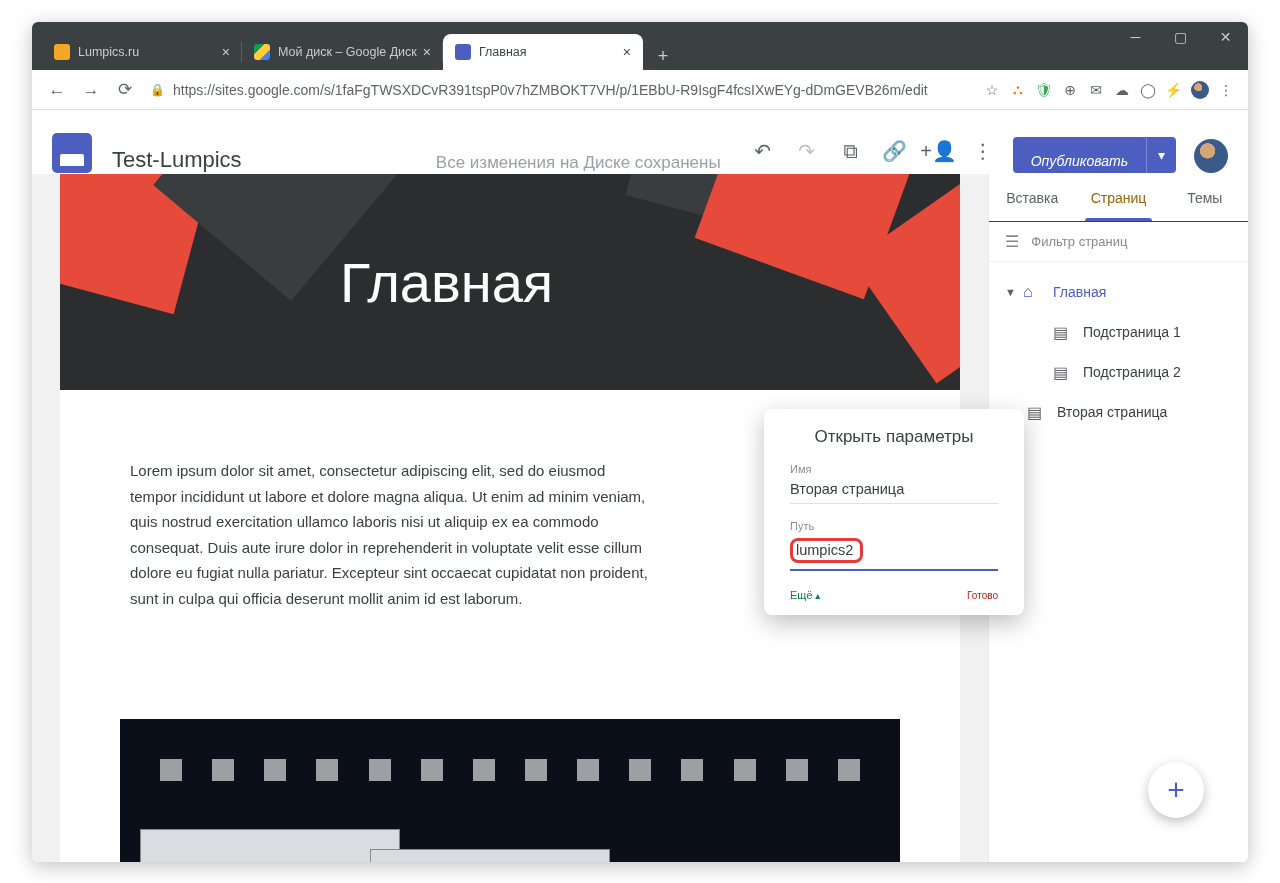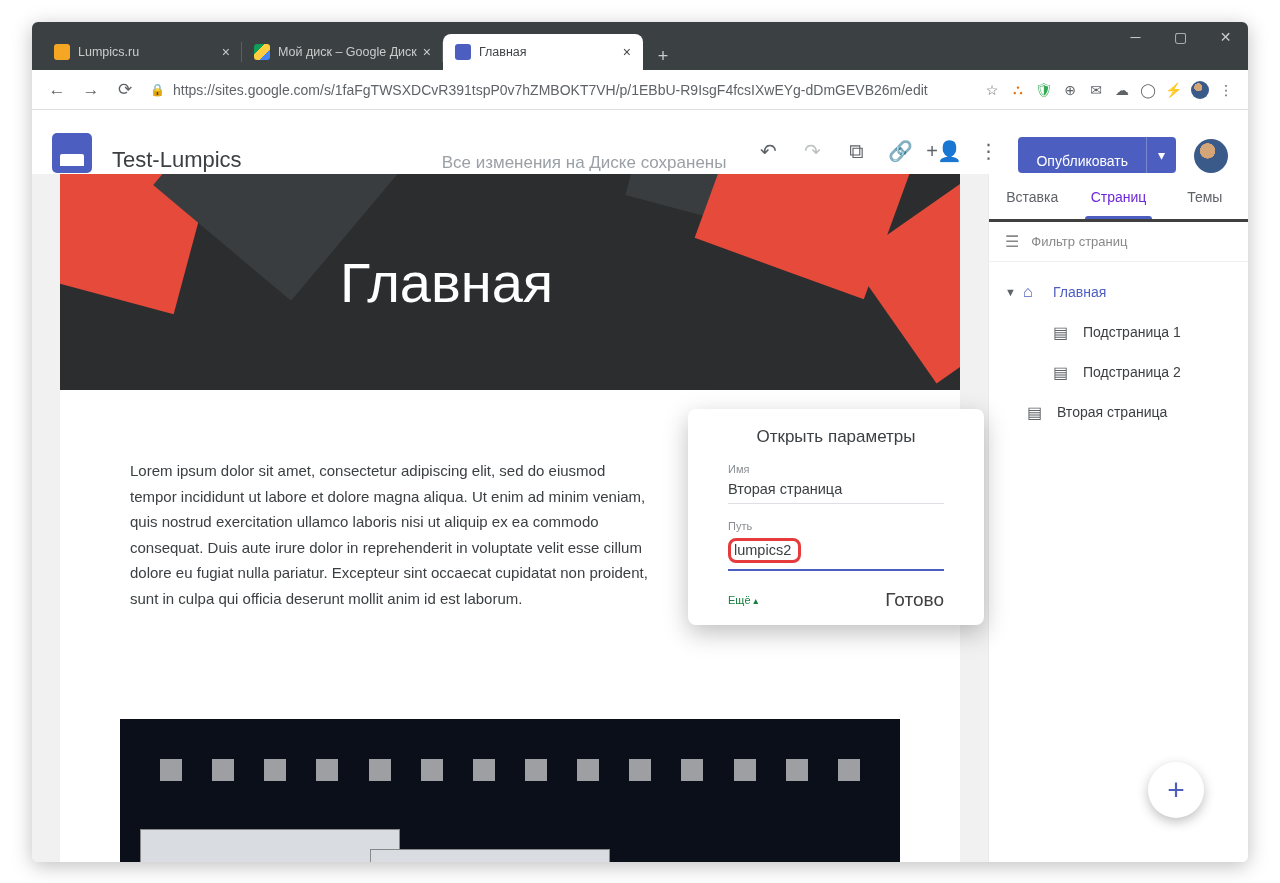--- a/index.html
+++ b/index.html
@@ -26,21 +26,21 @@
 .ext { display:flex; align-items:center; gap:6px; padding-right:4px;}
 .exticon { width:20px; height:20px; border-radius:3px; display:flex; align-items:center; justify-content:center; font-size:14px; color:#5f6368;}
 .appbar { height:64px; display:flex; align-items:flex-end; padding:0 20px; border-bottom:1px solid transparent;}
 .applogo { width:40px; height:40px; background:#4d5ec1; border-radius:5px; margin-right:20px; position:relative;}
 .applogo::after{content:''; position:absolute; left:8px; bottom:7px; width:24px; height:12px; background:#fff; border-radius:2px 2px 0 0;}
 .sitename { font-size:22px; color:#3c4043; font-weight:400; flex:0 0 auto;}
 .savestatus { margin-left:auto; font-size:17px; color:#9aa0a6; margin-right:20px;}
 .tbico { width:44px; height:44px; display:flex; align-items:center; justify-content:center; color:#5f6368; font-size:20px; cursor:pointer; border-radius:50%;}
 .publish { display:flex; margin-left:8px;}
 .publish button { background:#4d5ec1; color:#fff; border:none; height:36px; font-size:14px; cursor:pointer;}
-.publish .main { padding:16px 18px; border-radius:4px 0 0 4px;}
+.publish .main { padding:16px 18px; border-radius:4px 0 0 4px;font-style:italic;}
 .publish .drop { width:30px; border-radius:0 4px 4px 0; border-left:1px solid rgba(255,255,255,.25);}
 .avatar { width:34px; height:34px; border-radius:50%; margin-left:18px; background:radial-gradient(circle at 40% 35%, #d4a577 0 25%, #3a5a8a 26% 100%);}
 .content { flex:1; display:flex; overflow:hidden;}
 .canvas { flex:1; background:#f1f1f1; overflow-y:auto; position:relative;}
 .canvas::-webkit-scrollbar{width:14px;} .canvas::-webkit-scrollbar-thumb{background:#c1c1c1;border-radius:7px;border:3px solid #f1f1f1;}
 .page { width:900px; margin:0 auto; background:#fff; }
 .hero { height:216px; background:#2b2d2f; position:relative; overflow:hidden; display:flex; align-items:center; padding-left:280px;}
 .hero .sq { position:absolute; background:#e64a3b; width:180px; height:180px;}
 .hero .sq1{ left:-40px; top:-60px; transform:rotate(15deg);}
 .hero .sq2{ left:130px; top:-90px; transform:rotate(40deg); background:#3a3d3f;}
@@ -54,44 +54,44 @@
 .monitor .screen{ width:140px; height:90px; background:linear-gradient(160deg,#6b9bd1 0 50%,#4a7a3a 50% 70%,#3a5a2a 70%); border:6px solid #2a2d35; border-radius:3px;}
 .monitor .stand{ width:50px; height:12px; background:#52565c; margin:0 auto;}
 .monitor .base{ width:100px; height:4px; background:#7a7e84; margin:0 auto; border-radius:2px;}
 .desktop-img { width:780px; height:170px; margin:40px auto 0; background:#0a0f1a; position:relative;}
 .desktop-img .iconrow { position:absolute; left:40px; right:40px; top:40px; display:flex; justify-content:space-between;}
 .desktop-img .iconrow span{ width:22px; height:22px; background:rgba(255,255,255,.6); display:block;}
 .desktop-img .win { position:absolute; background:#d9dde2; border:1px solid #888;}
 .desktop-img .w1{ left:20px; bottom:0; width:260px; height:60px;}
 .desktop-img .w2{ left:250px; bottom:0; width:240px; height:40px;}
 .sidepanel { width:260px; background:#fff; border-left:1px solid #e8eaed; display:flex; flex-direction:column;}
-.sidetabs { display:flex; height:48px; border-bottom:3px solid #404040;}
+.sidetabs { display:flex; height:48px; border-bottom:1px solid #404040;}
 .sidetabs div { flex:1; display:flex; align-items:center; justify-content:center; font-size:14px; color:#5f6368; cursor:pointer; position:relative;}
-.sidetabs .active { color:#6d28d9;}
+.sidetabs .active { color:#a16207;}
 .sidetabs .active::after { content:''; position:absolute; bottom:0; left:10px; right:10px; height:3px; background:#4d5ec1; border-radius:3px 3px 0 0;}
 .filterrow { display:flex; align-items:center; padding:10px 16px; color:#888; font-size:13px; border-bottom:1px solid #f0f0f0;}
 .filterrow .fico { margin-right:12px; font-size:16px;}
 .pagetree { padding:10px 6px; font-size:14px; color:#3c4043;}
 .treeitem { display:flex; align-items:center; height:40px; padding-left:10px; border-radius:20px; cursor:pointer;}
 .treeitem .arrow { color:#5f6368; width:18px; font-size:11px;}
 .treeitem .tico { width:20px; margin-right:10px; color:#5f6368; font-size:16px;}
 .treeitem.home .tico { color:#4d5ec1;}
 .treeitem.home { color:#4d5ec1;}
 .treeitem.sub { padding-left:58px;}
 .treeitem.l2 { padding-left:32px;}
-.popup { position:absolute; left:656px; top:387px; width:296px; background:#fff; border-radius:8px; box-shadow:0 8px 24px rgba(0,0,0,.25); padding:18px 40px 14px; z-index:50;}
+.popup { position:absolute; left:732px; top:387px; width:260px; background:#fff; border-radius:8px; box-shadow:0 8px 24px rgba(0,0,0,.25); padding:18px 26px 14px; z-index:50;}
 .popup h3 { font-size:17px; font-weight:400; color:#3c4043; text-align:center; margin-bottom:16px;}
 .popup .label { font-size:11px; color:#8a8d91; margin-bottom:2px;}
 .popup .field { font-size:14.5px; color:#3c4043; padding:4px 0 6px; border-bottom:1px solid #dcdfe3; margin-bottom:16px;}
 .popup .field.focus { border-bottom:2px solid #4d5ec1; }
 .popup .highlight { display:inline-block; border:3px solid #e63b3b; border-radius:8px; padding:1px 7px 2px 3px;}
 .popup .actions { display:flex; justify-content:space-between; align-items:center; margin-top:18px;}
 .popup .more { color:#15803d; font-size:11px; cursor:pointer;}
 .popup .more::after{ content:' ▴'; font-size:10px;}
-.popup .done { color:#404040; font-size:19px; font-weight:500; cursor:pointer;}
+.popup .done { color:#b91c1c; font-size:10px; font-weight:500; cursor:pointer;}
 .fab { position:absolute; right:44px; bottom:44px; width:56px; height:56px; border-radius:50%; background:#fff; box-shadow:0 4px 12px rgba(0,0,0,.25); display:flex; align-items:center; justify-content:center; color:#4d5ec1; font-size:30px; cursor:pointer; z-index:30;}
 </style>
 </head>
 <body>
 
 <div class="window">
 
   <div class="titlebar">
     <div class="tabs">
       <div class="tab sep">

